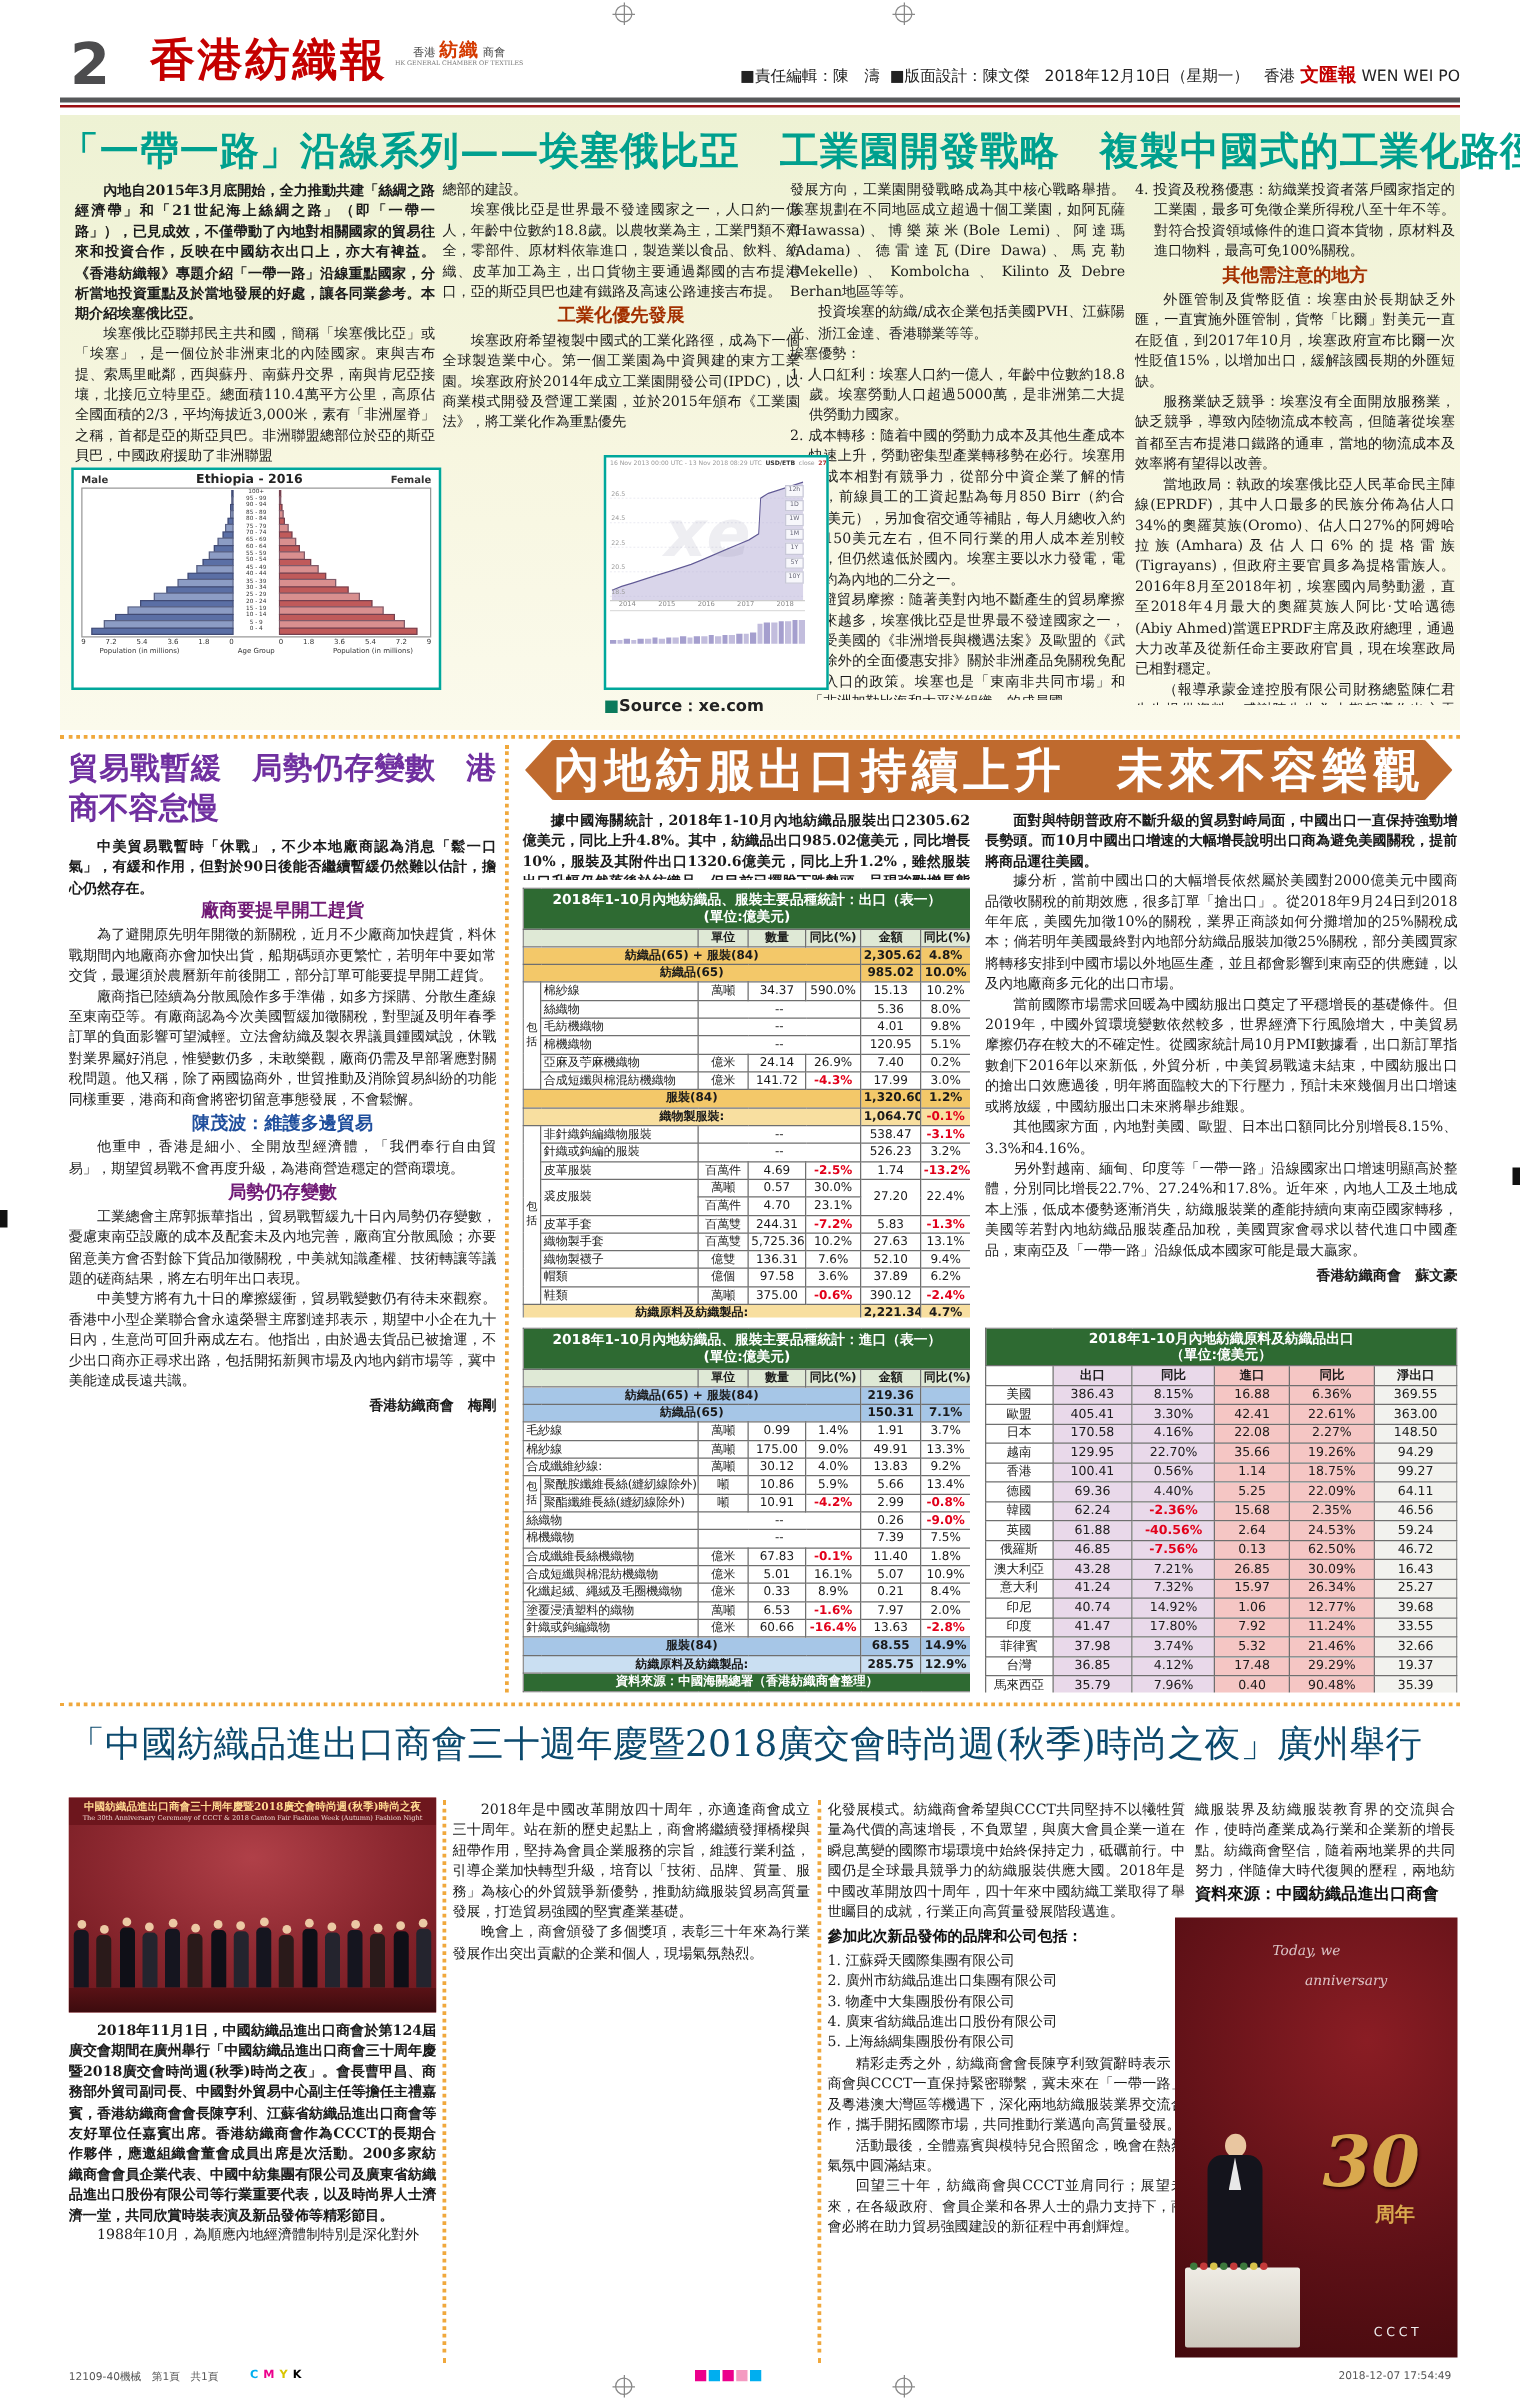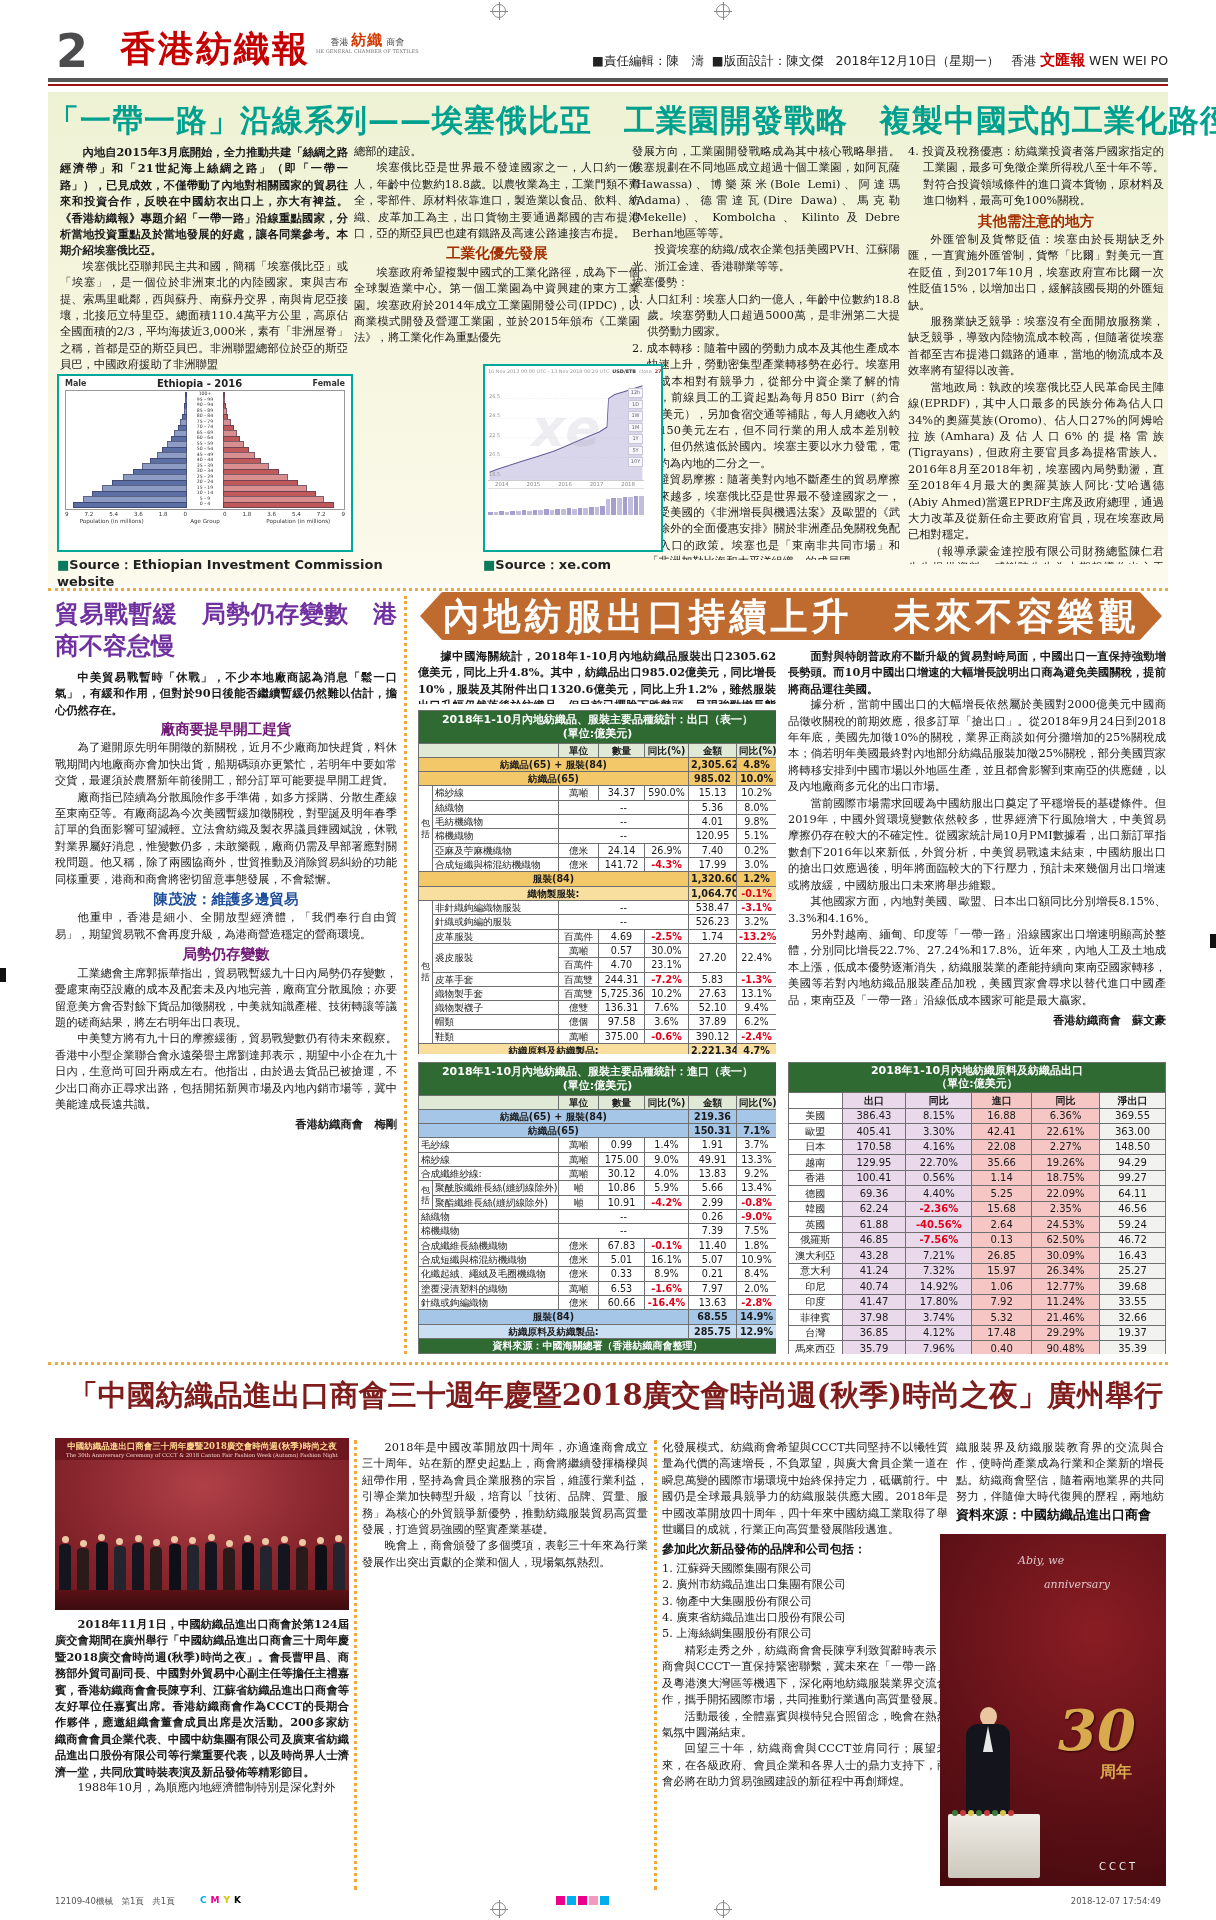--- a/index.html
+++ b/index.html
@@ -94,21 +94,21 @@
   .xewm{position:absolute;inset:0;display:flex;align-items:center;justify-content:center;
         font-family:"DejaVu Sans",sans-serif;font-style:italic;font-weight:bold;font-size:52px;color:rgba(150,150,175,.16);z-index:1;}
   .xebtns{position:absolute;right:1px;top:12px;display:flex;flex-direction:column;gap:2px;z-index:3;}
   .xb{font-family:"DejaVu Sans",sans-serif;font-size:5px;color:#667;border:1px solid #c8c8d8;background:#f7f7fb;
       padding:0 1px;text-align:center;min-width:11px;line-height:1.5;}
   .xexl{display:flex;justify-content:space-between;margin:0 26px 0 10px;font-family:"DejaVu Sans",sans-serif;font-size:5.4px;color:#888;}
   .xevol{display:flex;align-items:flex-end;gap:1px;height:26px;margin:1px 17px 3px 3px;border-top:1px solid #ddd;}
   .xevol div{flex:1;background:#a59fce;}
   .xevol div:nth-child(2n){background:#c2bddd;}
   
-  .bhead{font-size:29px;font-weight:bold;color:#7f1d1d;text-align:right;white-space:nowrap;letter-spacing:0;}
+  .bhead{font-size:29px;font-weight:normal;color:#0c4a6e;text-align:left;white-space:nowrap;letter-spacing:0;}
   .photo1{background:#8e2329;overflow:hidden;display:flex;flex-direction:column;}
   .p1head{background:#6d161d;text-align:center;padding:3px 4px 2px 4px;}
   .p1t1{font-size:8.5px;font-weight:bold;color:#ffd890;line-height:1.25;}
   .p1t2{font-size:5.3px;color:#f3d7cf;line-height:1.2;}
   .p1stage{position:relative;flex:1;background:radial-gradient(ellipse at 50% 20%,#b04048 0%,#8c2830 55%,#70191f 100%);}
   .p1people{position:absolute;left:4px;right:4px;bottom:0;display:flex;align-items:flex-end;justify-content:space-between;}
   .person{display:flex;flex-direction:column;align-items:center;}
   .phead{width:7px;height:7px;border-radius:50%;background:#ecc9a4;margin-bottom:1px;}
   .pbody{width:12px;border-radius:4px 4px 0 0;}
   .p1floor{height:20px;background:linear-gradient(#5a1216,#3c0b0e);}
@@ -481,23 +481,20 @@
           <div style="height: 16px;"></div>
           <div style="height: 17px;"></div>
           <div style="height: 17px;"></div>
           <div style="height: 18px;"></div>
           <div style="height: 18px;"></div>
           <div style="height: 19px;"></div>
           <div style="height: 19px;"></div>
         </div>
       </div>
 
-    <div class="abs caption" style="left:9px;top:464px;width:370px;">
-      <span class="csq">■</span><span>Source：Ethiopian Investment Commission website</span>
-    </div>
     <div class="abs caption" style="left:435px;top:464px;width:220px;">
       <span class="csq">■</span><span>Source：xe.com</span>
     </div>
   </div>
 
   <div class="abs dots-h" style="left:48px;top:588px;width:1120px;"></div>
 
   <div class="abs" style="left:55px;top:598px;width:342px;height:760px;overflow:hidden;">
     <div class="tradehead">貿易戰暫緩　局勢仍存變數　港商不容怠慢</div>
     <div class="bt" style="margin-top:6px;">
@@ -1094,21 +1091,21 @@
       <div class="para">精彩走秀之外，紡織商會會長陳亨利致賀辭時表示，商會與CCCT一直保持緊密聯繫，冀未來在「一帶一路」及粵港澳大灣區等機遇下，深化兩地紡織服裝業界交流合作，攜手開拓國際市場，共同推動行業邁向高質量發展。</div>
       <div class="para">活動最後，全體嘉賓與模特兒合照留念，晚會在熱烈氣氛中圓滿結束。</div>
       <div class="para">回望三十年，紡織商會與CCCT並肩同行；展望未來，在各級政府、會員企業和各界人士的鼎力支持下，商會必將在助力貿易強國建設的新征程中再創輝煌。</div>
     </div>
   <div class="abs bt" style="left:956px;top:1440px;width:208px;height:62px;">
       <div>織服裝界及紡織服裝教育界的交流與合作，使時尚產業成為行業和企業新的增長點。紡織商會堅信，隨着兩地業界的共同努力，伴隨偉大時代復興的歷程，兩地紡織服裝業界必將大有可為。</div>
     </div>
   <div class="abs srcline" style="left:956px;top:1506px;width:208px;">資料來源：中國紡織品進出口商會</div>
 
   <div class="abs photo2" style="left:940px;top:1534px;width:226px;height:352px;">
-    <div class="script" style="top:20px;left:78px;">Abiy, we</div>
+    <div class="script" style="top:20px;left:78px;">Today, we</div>
     <div class="script" style="top:44px;left:104px;">anniversary</div>
     <div class="big30" style="right:30px;top:168px;">30</div>
     <div class="zhounian" style="right:34px;top:228px;">周年</div>
     <div class="ccct" style="right:28px;bottom:14px;">CCCT</div>
     <div class="speaker-head" style="left:40px;bottom:160px;"></div>
     <div class="speaker-body" style="left:26px;bottom:70px;"></div>
     <div class="speaker-shirt" style="left:43px;bottom:134px;"></div>
     <div class="podium" style="left:8px;bottom:8px;width:92px;height:64px;"></div>
     <div class="flowers" style="left:12px;bottom:70px;">
       <i style="background:#3c7a3c"></i>

